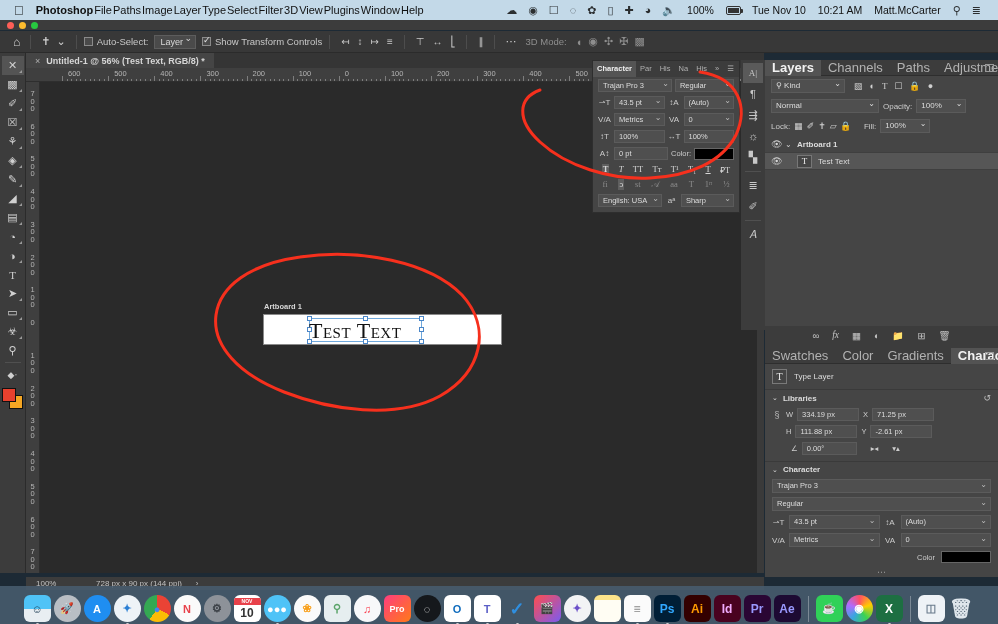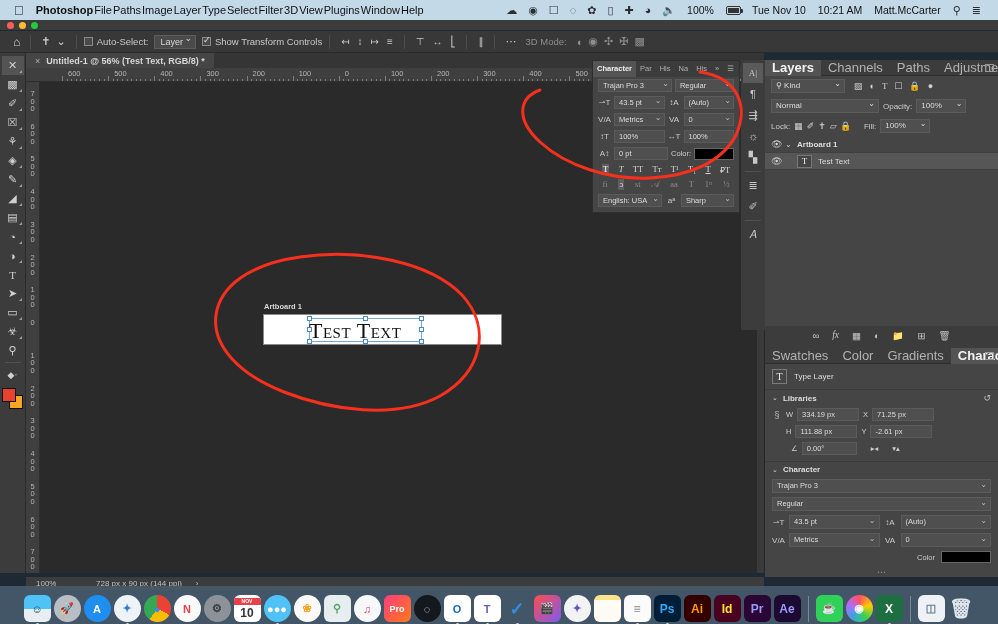--- a/index.html
+++ b/index.html
@@ -908,21 +908,21 @@
       <span class="dock-dot"></span>
     </div>
     <div class="dock-wrap">
       <div class="dock-icon" style="background:#001e36;color:#31a8ff;font-size:12px;">Ps</div>
       <span class="dock-dot"></span>
     </div>
     <div class="dock-wrap">
       <div class="dock-icon" style="background:#330000;color:#ff9a00;font-size:12px;">Ai</div>
     </div>
     <div class="dock-wrap">
-      <div class="dock-icon" style="background:#49021f;color:#fde047;font-size:12px;">Id</div>
+      <div class="dock-icon" style="background:#49021f;color:#f0abfc;font-size:12px;">Id</div>
     </div>
     <div class="dock-wrap">
       <div class="dock-icon" style="background:#2a0634;color:#9999ff;font-size:12px;">Pr</div>
     </div>
     <div class="dock-wrap">
       <div class="dock-icon" style="background:#1d0a33;color:#9999ff;font-size:12px;">Ae</div>
     </div>
     <div class="dock-sep"></div>
     <div class="dock-wrap">
       <div class="dock-icon" style="background:#30d158;">☕</div>

